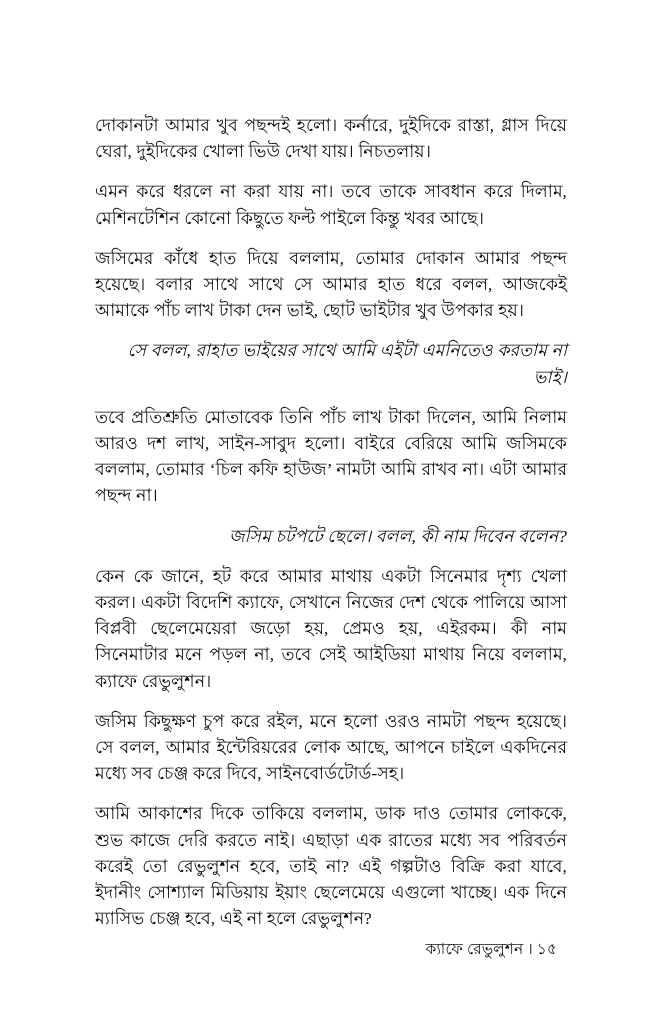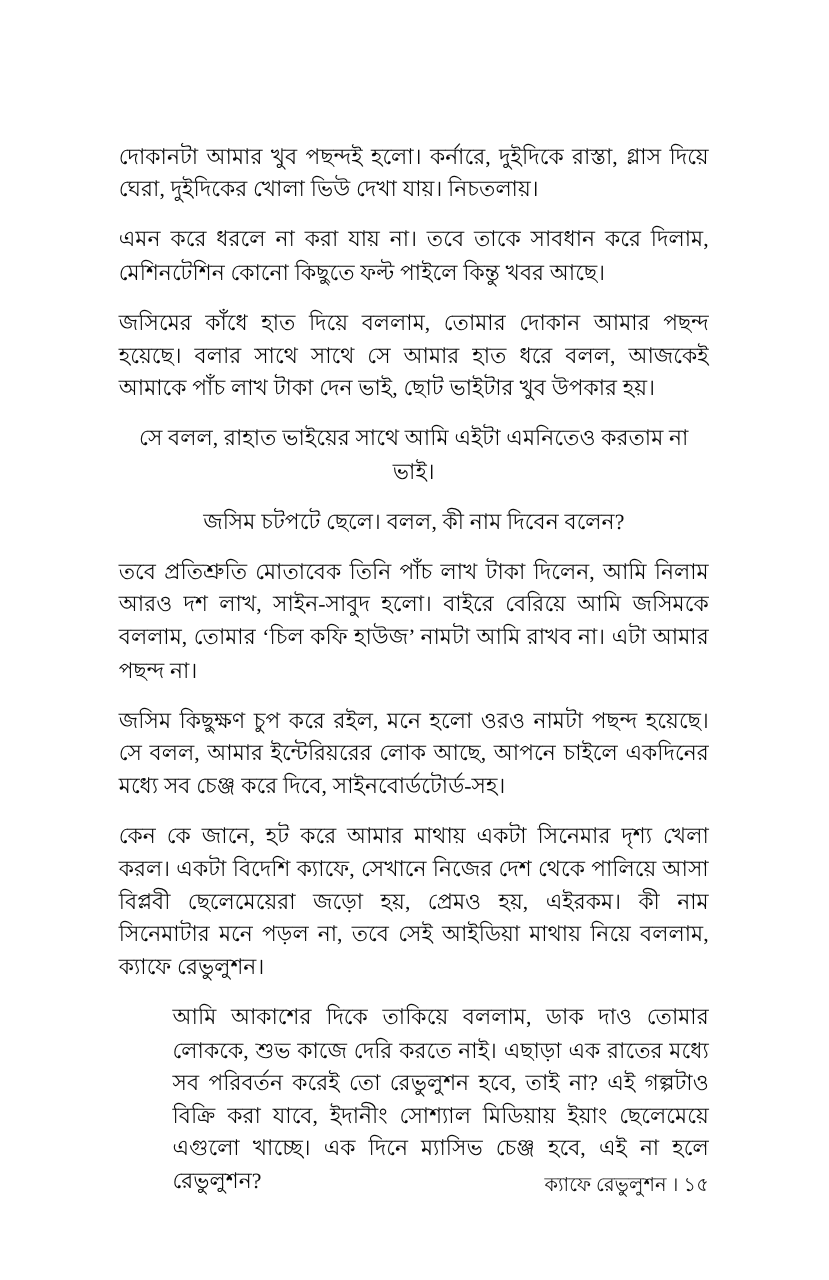--- a/index.html
+++ b/index.html
@@ -41,31 +41,31 @@
     font-size: 17.4px;
     line-height: 26.2px;
     letter-spacing: 0.05px;
     word-spacing: 0.2px;
     color: #0b0b0b;
     text-indent: 0;
   }
 
   .para:last-of-type {
     margin-bottom: 0;
-    margin-left: 43px;
   }
 
   
   .para.short {
-    text-align: center;
+    text-align: right;
+    font-style: italic;
   }
 
   #footer {
     position: absolute;
-    left: 95px;
+    left: 85px;
     top: 938px;
     width: 472px;
     text-align: right;
     font-size: 15.4px;
     line-height: 22px;
     color: #111111;
     letter-spacing: 0.1px;
   }
 
   #footer .footer-inner {
@@ -76,24 +76,24 @@
 </head>
 <body>
 
 <div id="page">
 
   <div id="text-column">
     <p class="para">দোকানটা আমার খুব পছন্দই হলো। কর্নারে, দুইদিকে রাস্তা, গ্লাস দিয়ে ঘেরা, দুইদিকের খোলা ভিউ দেখা যায়। নিচতলায়।</p>
     <p class="para">এমন করে ধরলে না করা যায় না। তবে তাকে সাবধান করে দিলাম, মেশিনটেশিন কোনো কিছুতে ফল্ট পাইলে কিন্তু খবর আছে।</p>
     <p class="para">জসিমের কাঁধে হাত দিয়ে বললাম, তোমার দোকান আমার পছন্দ হয়েছে। বলার সাথে সাথে সে আমার হাত ধরে বলল, আজকেই আমাকে পাঁচ লাখ টাকা দেন ভাই, ছোট ভাইটার খুব উপকার হয়।</p>
     <p class="para short">সে বলল, রাহাত ভাইয়ের সাথে আমি এইটা এমনিতেও করতাম না ভাই।</p>
+    <p class="para">তবে প্রতিশ্রুতি মোতাবেক তিনি পাঁচ লাখ টাকা দিলেন, আমি নিলাম আরও দশ লাখ, সাইন-সাবুদ হলো। বাইরে বেরিয়ে আমি জসিমকে বললাম, তোমার ‘চিল কফি হাউজ’ নামটা আমি রাখব না। এটা আমার পছন্দ না।</p>
     <p class="para short">জসিম চটপটে ছেলে। বলল, কী নাম দিবেন বলেন?</p>
-    <p class="para">তবে প্রতিশ্রুতি মোতাবেক তিনি পাঁচ লাখ টাকা দিলেন, আমি নিলাম আরও দশ লাখ, সাইন-সাবুদ হলো। বাইরে বেরিয়ে আমি জসিমকে বললাম, তোমার ‘চিল কফি হাউজ’ নামটা আমি রাখব না। এটা আমার পছন্দ না।</p>
+    <p class="para">কেন কে জানে, হট করে আমার মাথায় একটা সিনেমার দৃশ্য খেলা করল। একটা বিদেশি ক্যাফে, সেখানে নিজের দেশ থেকে পালিয়ে আসা বিপ্লবী ছেলেমেয়েরা জড়ো হয়, প্রেমও হয়, এইরকম। কী নাম সিনেমাটার মনে পড়ল না, তবে সেই আইডিয়া মাথায় নিয়ে বললাম, ক্যাফে রেভুলুশন।</p>
     <p class="para">জসিম কিছুক্ষণ চুপ করে রইল, মনে হলো ওরও নামটা পছন্দ হয়েছে। সে বলল, আমার ইন্টেরিয়রের লোক আছে, আপনে চাইলে একদিনের মধ্যে সব চেঞ্জ করে দিবে, সাইনবোর্ডটোর্ড-সহ।</p>
-    <p class="para">কেন কে জানে, হট করে আমার মাথায় একটা সিনেমার দৃশ্য খেলা করল। একটা বিদেশি ক্যাফে, সেখানে নিজের দেশ থেকে পালিয়ে আসা বিপ্লবী ছেলেমেয়েরা জড়ো হয়, প্রেমও হয়, এইরকম। কী নাম সিনেমাটার মনে পড়ল না, তবে সেই আইডিয়া মাথায় নিয়ে বললাম, ক্যাফে রেভুলুশন।</p>
     <p class="para">আমি আকাশের দিকে তাকিয়ে বললাম, ডাক দাও তোমার লোককে, শুভ কাজে দেরি করতে নাই। এছাড়া এক রাতের মধ্যে সব পরিবর্তন করেই তো রেভুলুশন হবে, তাই না? এই গল্পটাও বিক্রি করা যাবে, ইদানীং সোশ্যাল মিডিয়ায় ইয়াং ছেলেমেয়ে এগুলো খাচ্ছে। এক দিনে ম্যাসিভ চেঞ্জ হবে, এই না হলে রেভুলুশন?</p>
 
   </div>
 
   <div id="footer">
     <span class="footer-inner">ক্যাফে রেভুলুশন । ১৫</span>
   </div>
 
 </div>
 

